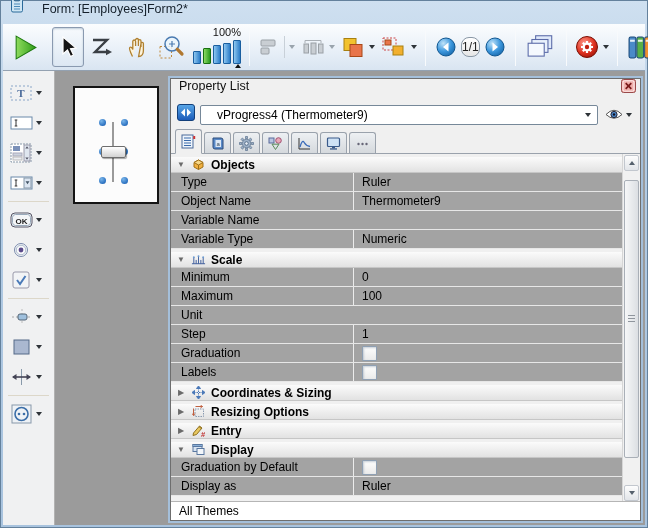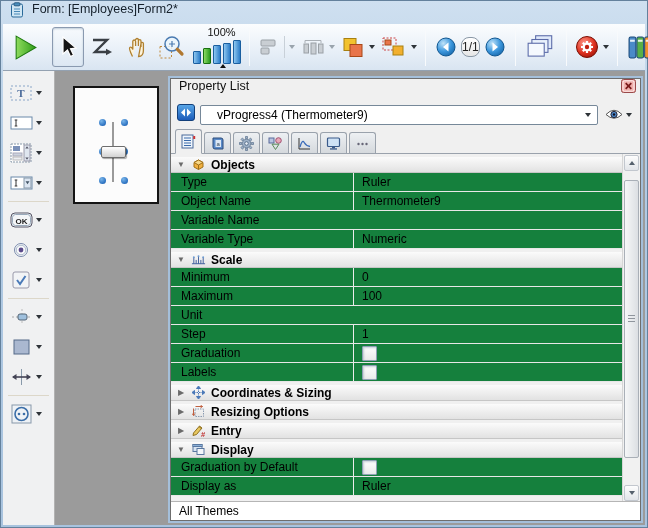--- a/index.html
+++ b/index.html
@@ -1,26 +1,26 @@
 <!DOCTYPE html>
 <html><head>
 <meta charset="utf-8">
 <style>
   html,body{margin:0;padding:0}
   body{width:648px;height:528px;overflow:hidden;font-family:"Liberation Sans","DejaVu Sans",sans-serif;background:#fff}
   .window{position:absolute;left:0;top:0;width:648px;height:528px;background:linear-gradient(#cfe0f0,#b2cbe4 30%,#a8c3de);box-shadow:inset 0 0 0 1px #64819c;box-sizing:border-box}
-  .titlebar{position:absolute;left:3px;top:2px;width:642px;height:14px;display:flex;align-items:flex-start;gap:7px;padding-left:6px;box-sizing:border-box;font-size:12.5px;color:#15202b}
+  .titlebar{position:absolute;left:3px;top:2px;width:642px;height:14px;display:flex;align-items:flex-end;gap:17px;padding-left:6px;box-sizing:border-box;font-size:12.5px;color:#15202b}
   .toolbar{position:absolute;left:3px;top:24px;width:642px;height:47px;background:linear-gradient(#fbfdfe,#e9f0f8 55%,#d9e5f1);border-bottom:1px solid #93a1b1;display:flex;align-items:center;padding:0 4px;box-sizing:border-box}
   .tb-btn{display:flex;align-items:center;justify-content:center;height:38px;padding:0 4px;border-radius:3px;border:1px solid transparent}
   .tb-btn.selected{border:1px solid #8a9ab0;background:linear-gradient(#f7fafd,#dde8f3);box-shadow:inset 0 1px 2px rgba(90,120,150,.35)}
   .tb-grp{display:flex;align-items:center;gap:4px;padding:0 3px}
   .tb-sep{width:1px;height:38px;background:#bcc8d4;border-right:1px solid #f8fafc;margin:0 5px}
   .dd-arrow{width:0;height:0;border-left:3.5px solid transparent;border-right:3.5px solid transparent;border-top:4px solid #2e3338}
   .dd-arrow.dis{border-top-color:#9aa4ad}
-  .zoomw{display:flex;flex-direction:column;align-items:center;width:64px;margin:4px 3px}
+  .zoomw{display:flex;flex-direction:column;align-items:flex-end;width:64px;margin:4px 3px}
   .zoom-label{font-size:11px;margin:0 0 1px 9px;color:#111}
   .zoom-bars{display:flex;align-items:flex-end;gap:2px;height:25px}
   .zbar{width:8px;background:linear-gradient(90deg,#8cc6f0,#2d7dc8);border:1px solid #1a5fa0;border-radius:1px;box-sizing:border-box}
   .zbar.active{background:linear-gradient(90deg,#8ada64,#2a9a1e);border-color:#187010}
   .zb1{height:13px}.zb2{height:16px}.zb3{height:19px}.zb4{height:21px}.zb5{height:24px}
   .zoom-marker{width:0;height:0;border-left:3.5px solid transparent;border-right:3.5px solid transparent;border-bottom:4px solid #111;margin-left:11px}
   .pagefield{width:52px;height:18px;border:1px solid #8a98a6;border-radius:8px;background:linear-gradient(#ffffff,#e6e6e6);display:flex;align-items:center;justify-content:center;font-size:12px;color:#222}
   .main{position:absolute;left:3px;top:71px;width:642px;height:454px;background:#9b9b9b}
   .palette{position:absolute;left:0;top:0;width:52px;height:454px;background:#f0f1f2;border-right:1px solid #b2b2b2;padding-top:7px;box-sizing:border-box}
   .pal-item{height:30px;display:flex;align-items:center;padding-left:5px}
@@ -38,21 +38,21 @@
   .combo .dd-arrow{margin-left:auto;margin-right:6px}
   .eyebtn{display:flex;align-items:center;gap:3px;padding:0 2px}
   .p-tabs{height:26px;padding-left:4px;border-bottom:1px solid #9aa2ac;display:flex;align-items:flex-end;box-sizing:border-box}
   .ptab{width:27px;height:21px;border:1px solid #9aa2ac;border-bottom:none;border-radius:3px 3px 0 0;background:linear-gradient(#edf0f3,#d5d9dd);display:flex;align-items:center;justify-content:center;margin-right:2px;box-sizing:border-box}
   .ptab.active{height:25px;background:#f0f0f0;margin-bottom:-1px;border-bottom:1px solid #f0f0f0}
   .p-grid{position:absolute;top:75px;left:0;width:452px;height:348px;background:#f0f0f0;padding-top:3px;box-sizing:border-box;overflow:hidden}
   .psec{margin-bottom:3px}
   .psec-h{height:16px;background:linear-gradient(#fbfbfb,#e2e2e2);border-bottom:1px solid #c6c6c6;display:flex;align-items:center;gap:5px;padding-left:5px;font-size:12px;font-weight:bold;box-sizing:border-box;color:#000}
   .tri{color:#6a6a6a;font-size:8px;width:10px;text-align:center}
   .sec-ico{display:flex;width:15px;justify-content:center}
-  .prow{height:19px;display:flex;background:#15803d;border-bottom:1px solid #e7e7e7;box-sizing:border-box;font-size:12px;align-items:center;color:#000}
+  .prow{height:19px;display:flex;background:#a3a3a3;border-bottom:1px solid #e7e7e7;box-sizing:border-box;font-size:12px;align-items:center;color:#000}
   .plab{width:172px;padding-left:10px;flex:none;white-space:nowrap;overflow:hidden}
   .pval{flex:1;padding-left:8px;border-left:1px solid #ececec;height:100%;display:flex;align-items:center;white-space:nowrap}
   .cbx{width:13px;height:13px;border:1px solid #8fa0b4;background:linear-gradient(#fdfdfd,#ebebeb);border-radius:1px;box-shadow:inset 1px 1px 2px rgba(120,140,160,.4)}
   .p-scroll{position:absolute;top:75px;right:0;width:18px;height:348px;background:#f1f1f1;border-left:1px solid #d6d6d6;box-sizing:border-box}
   .sb-btn{position:absolute;left:1px;width:15px;height:16px;background:linear-gradient(#fdfdfd,#e2e5e9);border:1px solid #c2c7ce;border-radius:2px;display:flex;align-items:center;justify-content:center;box-sizing:border-box}
   .sb-up{top:1px}.sb-down{bottom:1px}
   .tri-up{width:0;height:0;border-left:3.5px solid transparent;border-right:3.5px solid transparent;border-bottom:4px solid #55606c}
   .tri-dn{width:0;height:0;border-left:3.5px solid transparent;border-right:3.5px solid transparent;border-top:4px solid #55606c}
   .sb-thumb{position:absolute;left:1px;top:26px;width:15px;height:278px;background:linear-gradient(90deg,#f6f7f8,#dcdfe3);border:1px solid #a9afb7;border-radius:2px;box-sizing:border-box}
   .sb-grip{position:absolute;left:3px;top:50%;margin-top:-4px;width:7px;height:8px;background:repeating-linear-gradient(#8f959d 0 1px,transparent 1px 3px)}

